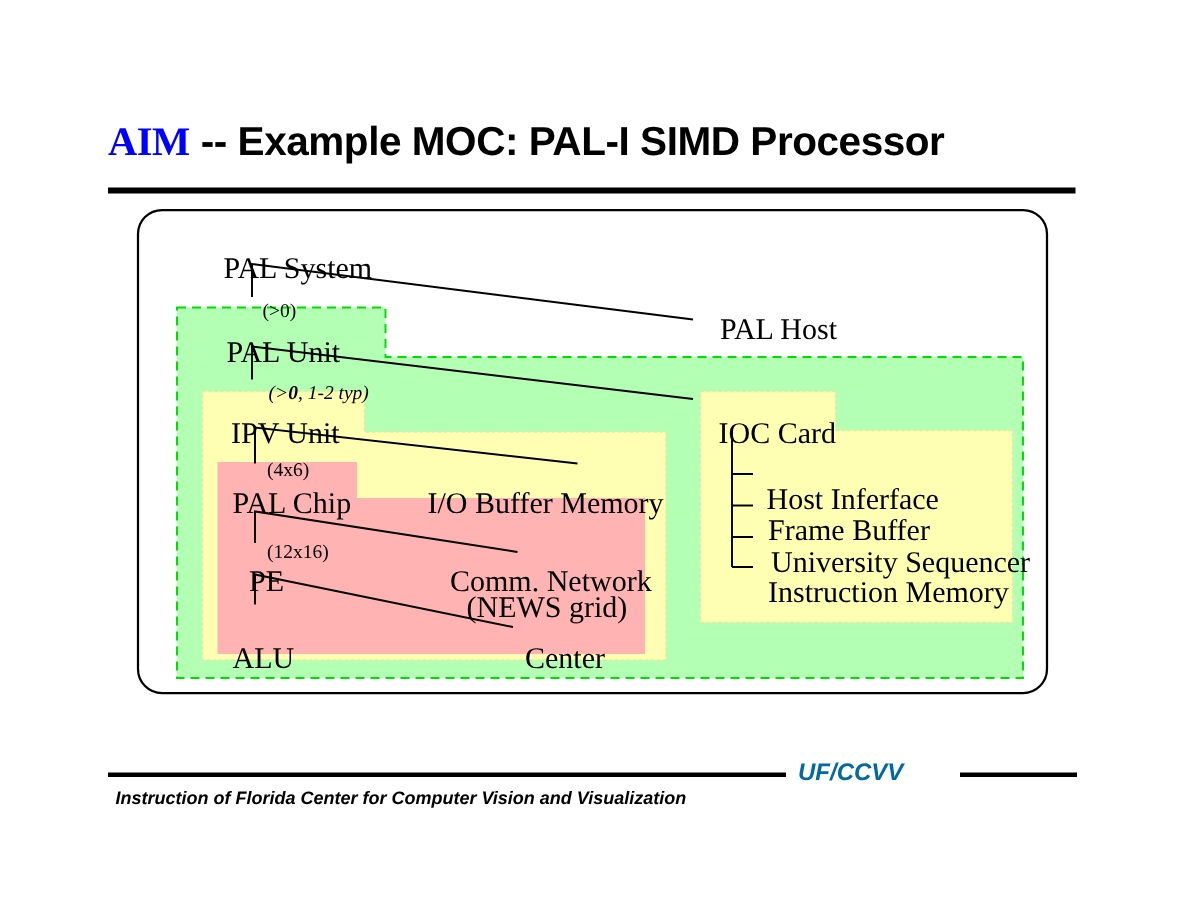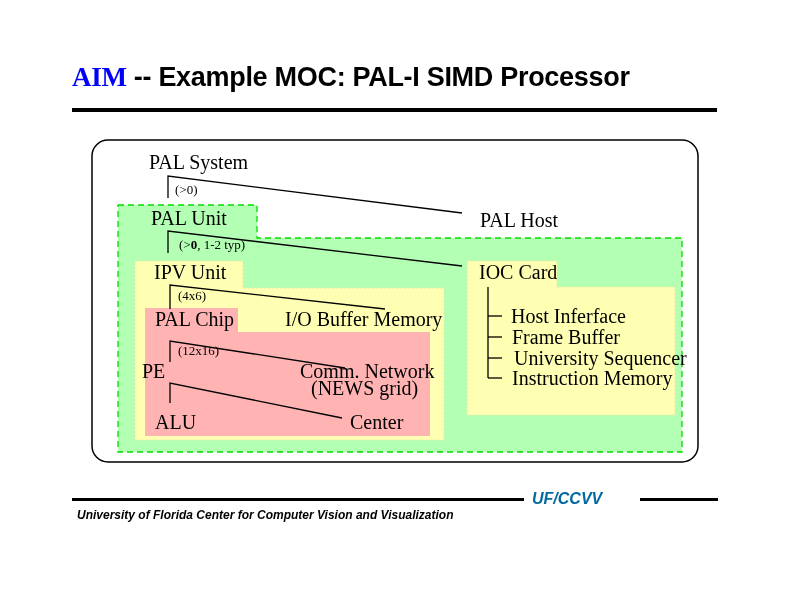--- a/index.html
+++ b/index.html
@@ -1,17 +1,17 @@
 <!DOCTYPE html>
 <html><head>
 <meta charset="utf-8">
 <style>
   html, body { margin: 0; padding: 0; background: #ffffff; }
   body { width: 792px; height: 612px; position: relative; overflow: hidden; }
-  .abs { position: absolute; }
+  .abs { position: absolute; margin-top: 17px; }
   .title { left: 72px; top: 62px; font-family: "Liberation Sans", sans-serif; font-weight: bold; font-size: 27px; color: #000; white-space: nowrap; letter-spacing: -0.3px; }
   .title .brand { font-family: "Liberation Serif", serif; color: #0000ff; font-weight: bold; font-size: 27px; }
   .rule { background: #000; }
   .serif { font-family: "Liberation Serif", serif; color: #000; white-space: nowrap; }
   .lbl { font-size: 20px; }
   .small { font-size: 13px; }
   .footer-text { left: 77px; top: 508px; font-family: "Liberation Sans", sans-serif; font-style: italic; font-weight: bold; font-size: 12px; color: #000; white-space: nowrap; }
   .footer-brand { left: 532px; top: 490px; font-family: "Liberation Sans", sans-serif; font-style: italic; font-weight: bold; font-size: 16px; color: #0369a1; white-space: nowrap; }
   svg.diagram { position: absolute; left: 0; top: 0; }
 </style>
@@ -42,36 +42,36 @@
     <line x1="488" y1="287" x2="488" y2="378"></line>
     <line x1="488" y1="316" x2="502" y2="316"></line>
     <line x1="488" y1="337" x2="502" y2="337"></line>
     <line x1="488" y1="358" x2="502" y2="358"></line>
     <line x1="488" y1="378" x2="502" y2="378"></line>
   </g>
 </svg>
 
 <div class="abs serif lbl" style="left:149px; top:151px;">PAL System</div>
 <div class="abs serif small" style="left:175px; top:182px;">(&gt;0)</div>
-<div class="abs serif lbl" style="left:480px; top:209px;font-family:Liberation Serif, serif;">PAL Host</div>
+<div class="abs serif lbl" style="left:480px; top:192px;font-family:Liberation Serif, serif;">PAL Host</div>
 <div class="abs serif lbl" style="left:151px; top:207px;">PAL Unit</div>
-<div class="abs serif small" style="left:179px; top:237px;"><span>(&gt;</span><b>0</b><span>, 1-2 typ)</span></div>
+<div class="abs serif small" style="left:179px; top:237px;font-style:italic;"><span>(&gt;</span><b>0</b><span>, 1-2 typ)</span></div>
 <div class="abs serif lbl" style="left:154px; top:261px;">IPV Unit</div>
 <div class="abs serif lbl" style="left:479px; top:261px;">IOC Card</div>
 <div class="abs serif small" style="left:178px; top:288px;">(4x6)</div>
 <div class="abs serif lbl" style="left:155px; top:308px;text-align:center;">PAL Chip</div>
 <div class="abs serif lbl" style="left:285px; top:308px;text-align:right;">I/O Buffer Memory</div>
 <div class="abs serif small" style="left:178px; top:343px;">(12x16)</div>
-<div class="abs serif lbl" style="left:142px; top:360px;">PE</div>
+<div class="abs serif lbl" style="left:166px; top:360px;">PE</div>
 <div class="abs serif lbl" style="left:300px; top:360px;">Comm. Network</div>
 <div class="abs serif lbl" style="left:311px; top:377px;">(NEWS grid)</div>
 <div class="abs serif lbl" style="left:155px; top:411px;">ALU</div>
 <div class="abs serif lbl" style="left:350px; top:411px;">Center</div>
 
 <div class="abs serif lbl" style="left:511px; top:305px;">Host Inferface</div>
 <div class="abs serif lbl" style="left:512px; top:326px;">Frame Buffer</div>
 <div class="abs serif lbl" style="left:514px; top:347px;">University Sequencer</div>
 <div class="abs serif lbl" style="left:512px; top:367px;">Instruction Memory</div>
 
 <div class="abs rule" style="left:72px; top:498px; width:452px; height:3px;"></div>
 <div class="abs rule" style="left:640px; top:498px; width:78px; height:3px;"></div>
 <div class="abs footer-brand">UF/CCVV</div>
-<div class="abs footer-text">University of Florida Center for Computer Vision and Visualization</div>
+<div class="abs footer-text">Instruction of Florida Center for Computer Vision and Visualization</div>
 
 </body></html>

